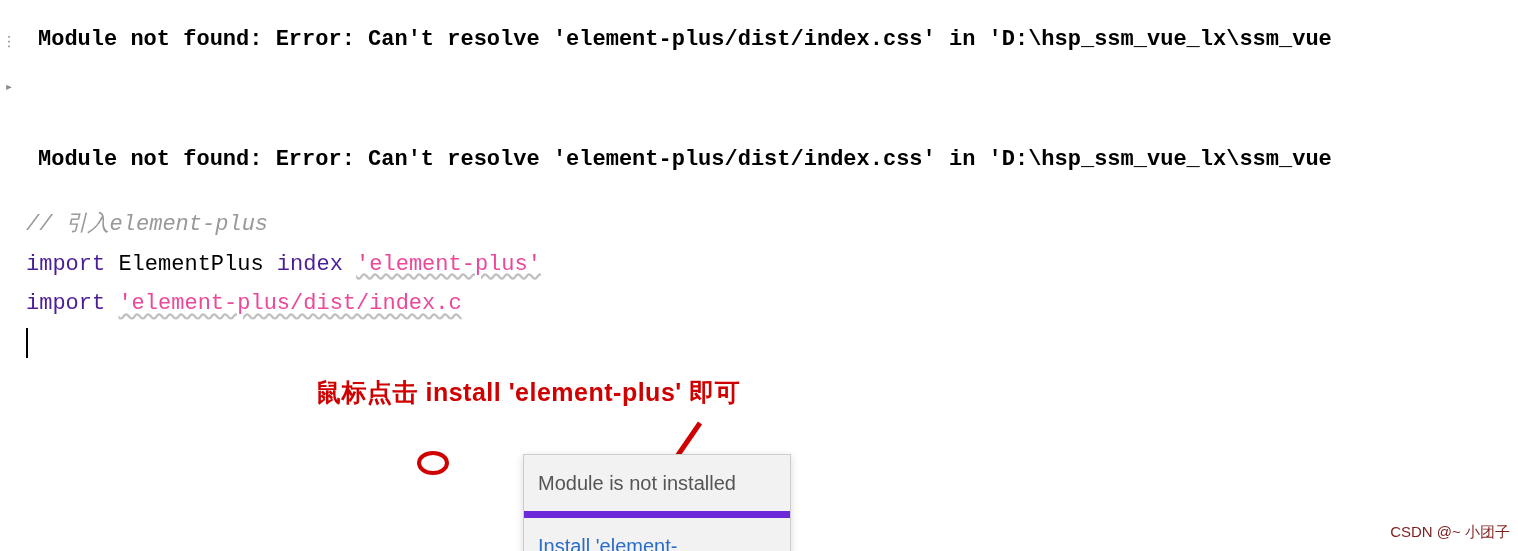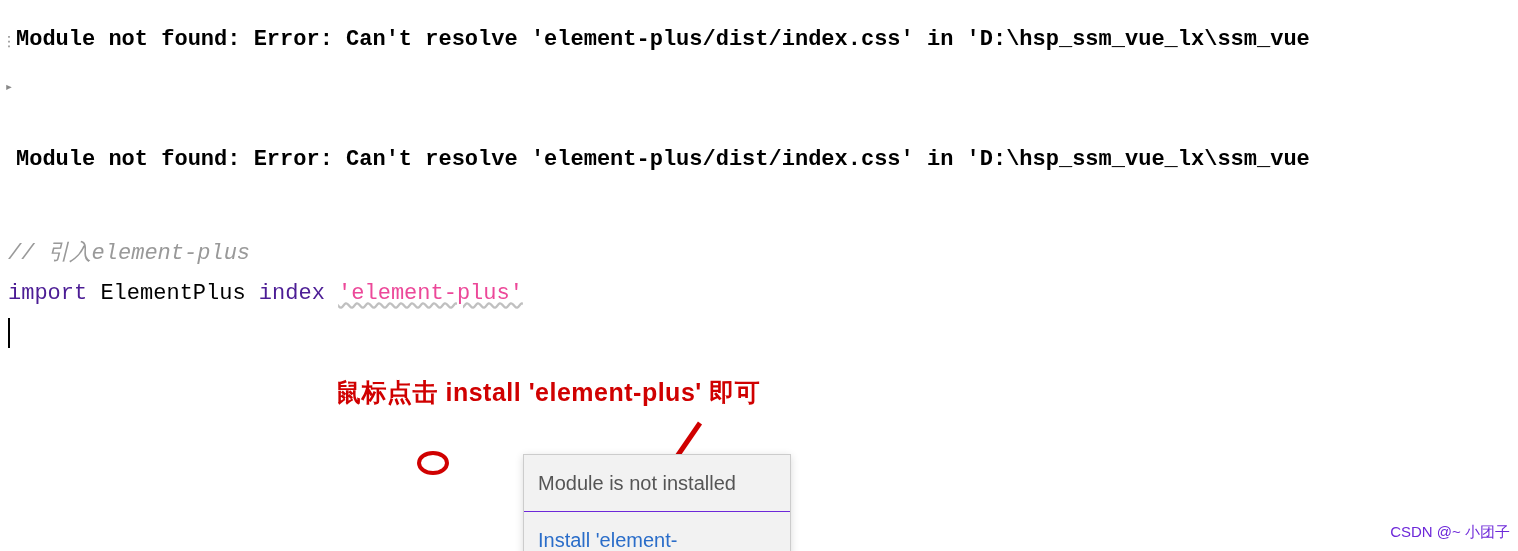--- a/index.html
+++ b/index.html
@@ -8,55 +8,55 @@
       font-size: 22px;
       background: #ffffff;
       color: #000000;
       position: relative;
       width: 1518px;
       height: 551px;
       overflow: hidden;
       line-height: 1.8;
     }
     .terminal-output {
-      padding: 20px 30px 0 16px;
+      padding: 20px 30px 0 38px;
     }
     .gutter {
       position: absolute;
       left: 0;
       top: 30px;
       width: 18px;
       display: flex;
       flex-direction: column;
       align-items: center;
       color: #999;
       font-size: 14px;
     }
     .bold { font-weight: bold; }
     .red { color: #c00000; font-weight: bold; }
     .green { color: #4ab04a; font-weight: bold; }
     .comment-it { color: #999999; font-style: italic; }
     .keyword-blue { color: #4c1d95; }
     .string-green { color: #ec4899; }
     .editor-section {
-      padding: 0 8px;
-      margin-top: 55px;
+      padding: 0 26px;
+      margin-top: 26px;
     }
     .editor-line {
       white-space: nowrap;
     }
     .caret-line {
       border-left: 2px solid #000;
       height: 30px;
       display: inline-block;
       vertical-align: middle;
     }
     .red-callout {
       position: absolute;
-      left: 336px;
+      left: 316px;
       top: 370px;
       color: #d00000;
       font-weight: bold;
       font-size: 25px;
       text-shadow: 0.5px 0.5px 0 #fff, -0.5px -0.5px 0 #fff;
       font-family: 'Microsoft YaHei', sans-serif;
       letter-spacing: 0.5px;
     }
     .red-arrow {
       position: absolute;
@@ -83,42 +83,42 @@
       background: #f2f2f2;
       border: 1px solid #cccccc;
       box-shadow: 0 2px 8px rgba(0,0,0,0.15);
       font-family: Arial, 'Microsoft YaHei', sans-serif;
       font-size: 20px;
       color: #333;
       width: 268px;
     }
     .tooltip-header {
       padding: 10px 14px 10px 14px;
-      border-bottom: 1px solid #6d28d9;
+      border-bottom: 7px solid #6d28d9;
       color: #555;
     }
     .tooltip-action {
       padding: 10px 14px;
       display: flex;
       justify-content: space-between;
       align-items: center;
     }
     .tooltip-link {
       color: #2a6dc9;
       cursor: pointer;
     }
     .tooltip-shortcut {
       color: #999999;
       font-size: 18px;
     }
     .watermark {
       position: absolute;
       right: 8px;
       bottom: 6px;
-      color: #6d28d9;
+      color: #7f1d1d;
       font-size: 15px;
       font-family: Arial, 'Microsoft YaHei', sans-serif;
     }
     .wavy {
       text-decoration: underline wavy #c0c0c0;
       text-underline-offset: 3px;
     }
   </style>
 </head>
 <body>
@@ -134,20 +134,23 @@
   <div style="height:40px;"></div>
   <div class="bold">Module not found: Error: Can't resolve 'element-plus/dist/index.css' in 'D:\hsp_ssm_vue_lx\ssm_vue</div>
 </div>
 
 <div class="editor-section">
   <div class="editor-line">
     <span class="comment-it">// </span><span class="comment-it">引入element-plus</span>
   </div>
   <div class="editor-line">
     <span class="keyword-blue">import</span><span> ElementPlus </span><span class="keyword-blue">index</span><span> </span><span class="string-green wavy">'element-plus'</span>
+  </div>
+  <div class="editor-line">
+    <span class="keyword-blue">import</span><span> </span><span class="string-green wavy">'element-plus/dist/index.c</span>
   </div>
   <div class="editor-line"><span class="caret-line"></span></div>
 </div>
 
 <div class="red-callout">
   <span>鼠标点击 </span><span>install 'element-plus'</span><span> 即可</span>
 </div>
 
 <svg class="red-arrow" width="90" height="120">
   <defs>

